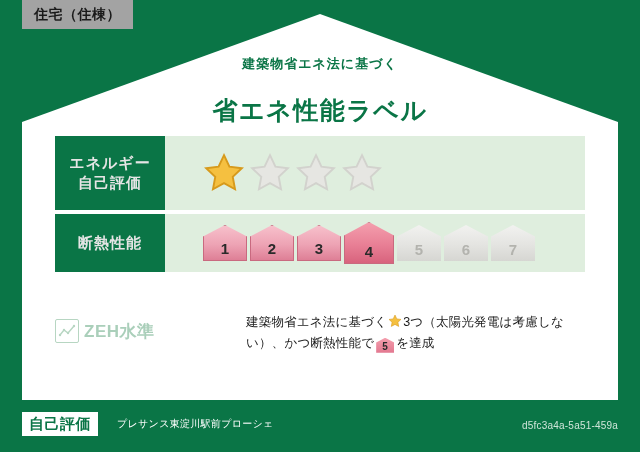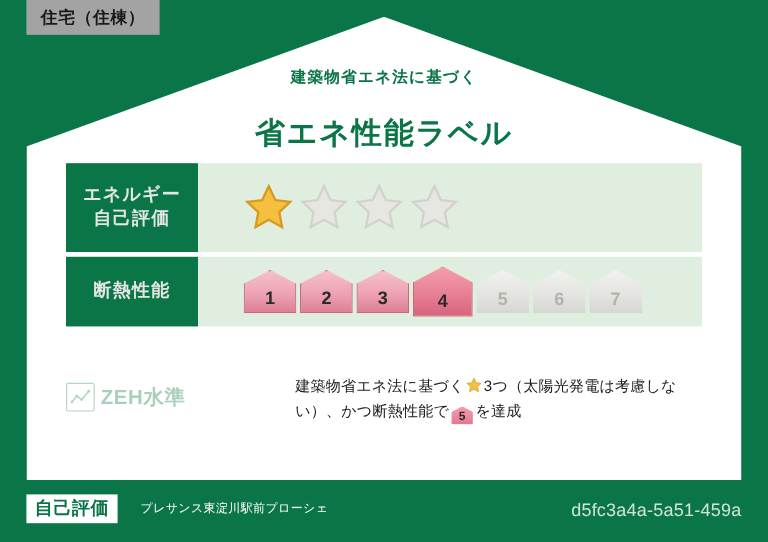--- a/index.html
+++ b/index.html
@@ -164,21 +164,21 @@
     letter-spacing:.5px;flex:0 0 auto;
   }
   #property-name{
     color:#ffffff;font-size:10px;margin-left:19px;letter-spacing:.3px;
     white-space:nowrap;
   }
   #footer-right{
     margin-left:auto;text-align:right;flex:0 0 auto;
   }
   #eval-date{color:#ffffff;font-size:14px;font-weight:bold;letter-spacing:.3px;}
-  #label-id{color:#cfe5d9;font-size:15px;letter-spacing:.2px;margin-top:2px;}
+  #label-id{color:#cfe5d9;font-size:10px;letter-spacing:.2px;margin-top:2px;}
 </style>
 </head>
 <body>
 
 <div id="label-root">
 
   <div id="house-panel"></div>
 
   <div class="corner-tag" id="tag-left">住宅（住棟）</div>
 

